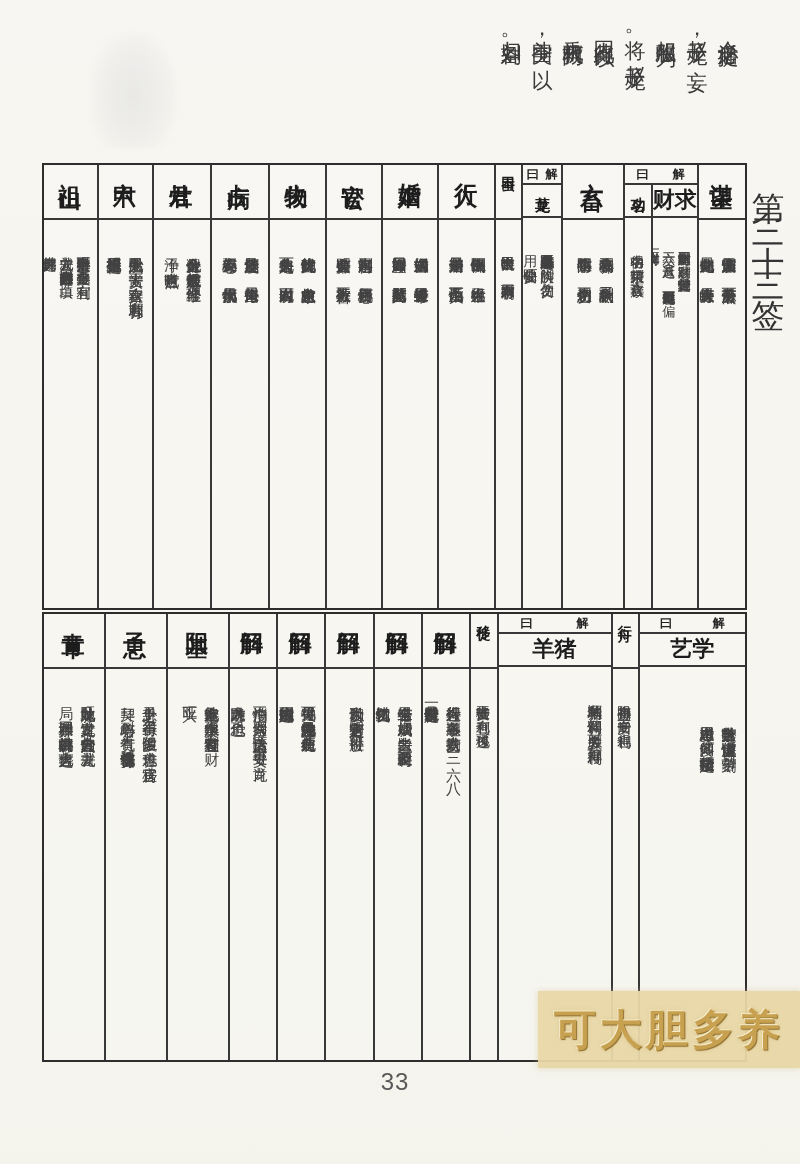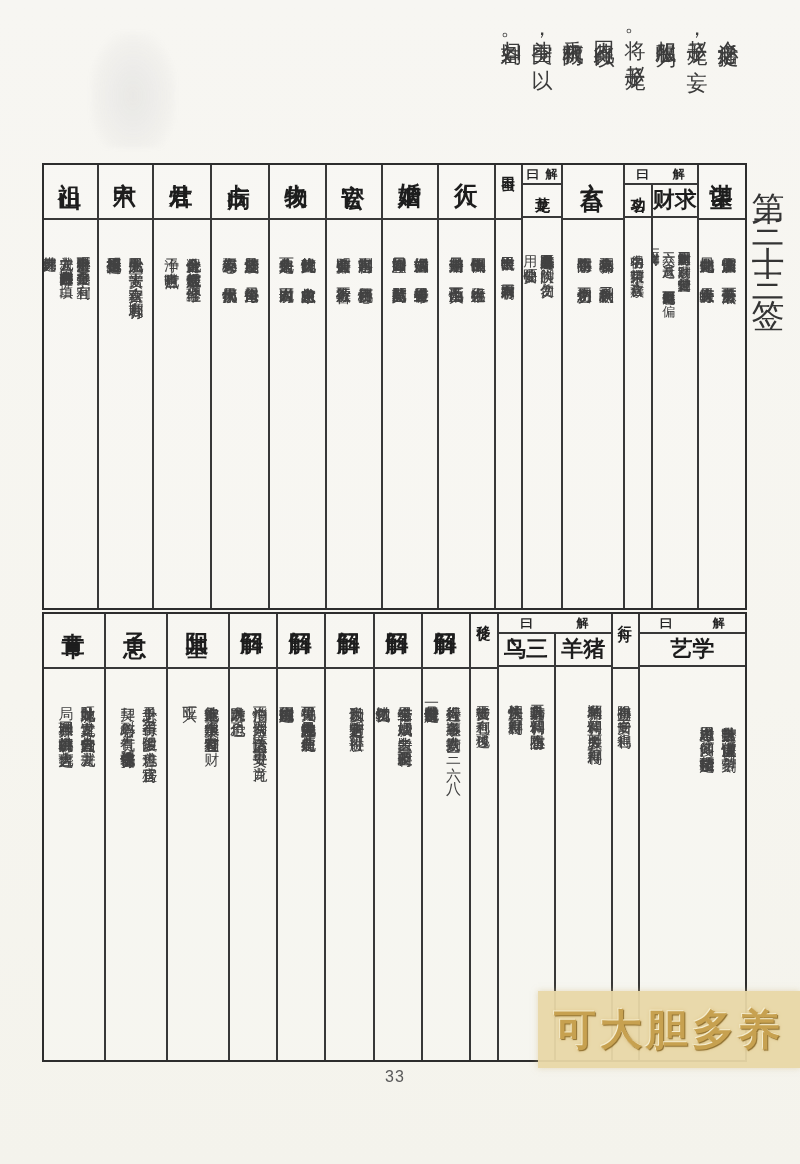--- a/index.html
+++ b/index.html
@@ -59,21 +59,21 @@
     flex:1; min-height:0; overflow:hidden;
     writing-mode:vertical-rl; text-orientation:upright; white-space:pre-line;
     font-size:15px; line-height:22px; color:#424242;
     padding:26px 5px 4px 2px;
   }
   .bd.md{ font-size:14px; line-height:17px; }
   .bd.sm{ font-size:13px; line-height:15.5px; padding-top:24px; }
   
   .pnum{
     position:absolute; top:1068px; left:0; width:790px; text-align:center;
-    font-size:16px; color:#595959; letter-spacing:1px;
+    font-size:24px; color:#595959; letter-spacing:1px;
   }
   
   .wmark{
     position:absolute; left:538px; top:991px; width:262px; height:77px;
     background:rgba(232,215,167,0.95); z-index:5;
     display:flex; align-items:center; justify-content:center;
     box-shadow:0 0 6px rgba(210,190,140,0.5);
   }
   .wtext{
     font-size:42px; font-weight:700; color:#c7a150; letter-spacing:4px;
@@ -277,27 +277,20 @@
       <div class="bd md">移徙平安大吉　有利也　可速移也</div>
     </div>
     <div class="col" style="flex: 116 1 0px;">
       <div class="strip">
         <span class="strip-ch">曰</span>
         <span class="strip-ch">解</span>
       </div>
       <div class="grow">
         <div class="col sub" style="flex: 58 1 0px;">
           <div class="hd">
-            <span class="hd-h">鸟三</span>
-          </div>
-          <div class="bd">卜养三鸟这卦叶吉　饲料调和　防上春有小阻
-法饲养生长快　可得厚财利</div>
-        </div>
-        <div class="col sub" style="flex: 58 1 0px;">
-          <div class="hd">
             <span class="hd-h">羊猪</span>
           </div>
           <div class="bd">养猪羊顺利　饲料调和　可大胆多养　可得厚利</div>
         </div>
       </div>
     </div>
     <div class="col" style="flex: 26 1 0px;">
       <div class="hd hd-n">
         <span class="vtxt">行舟</span>
       </div>

